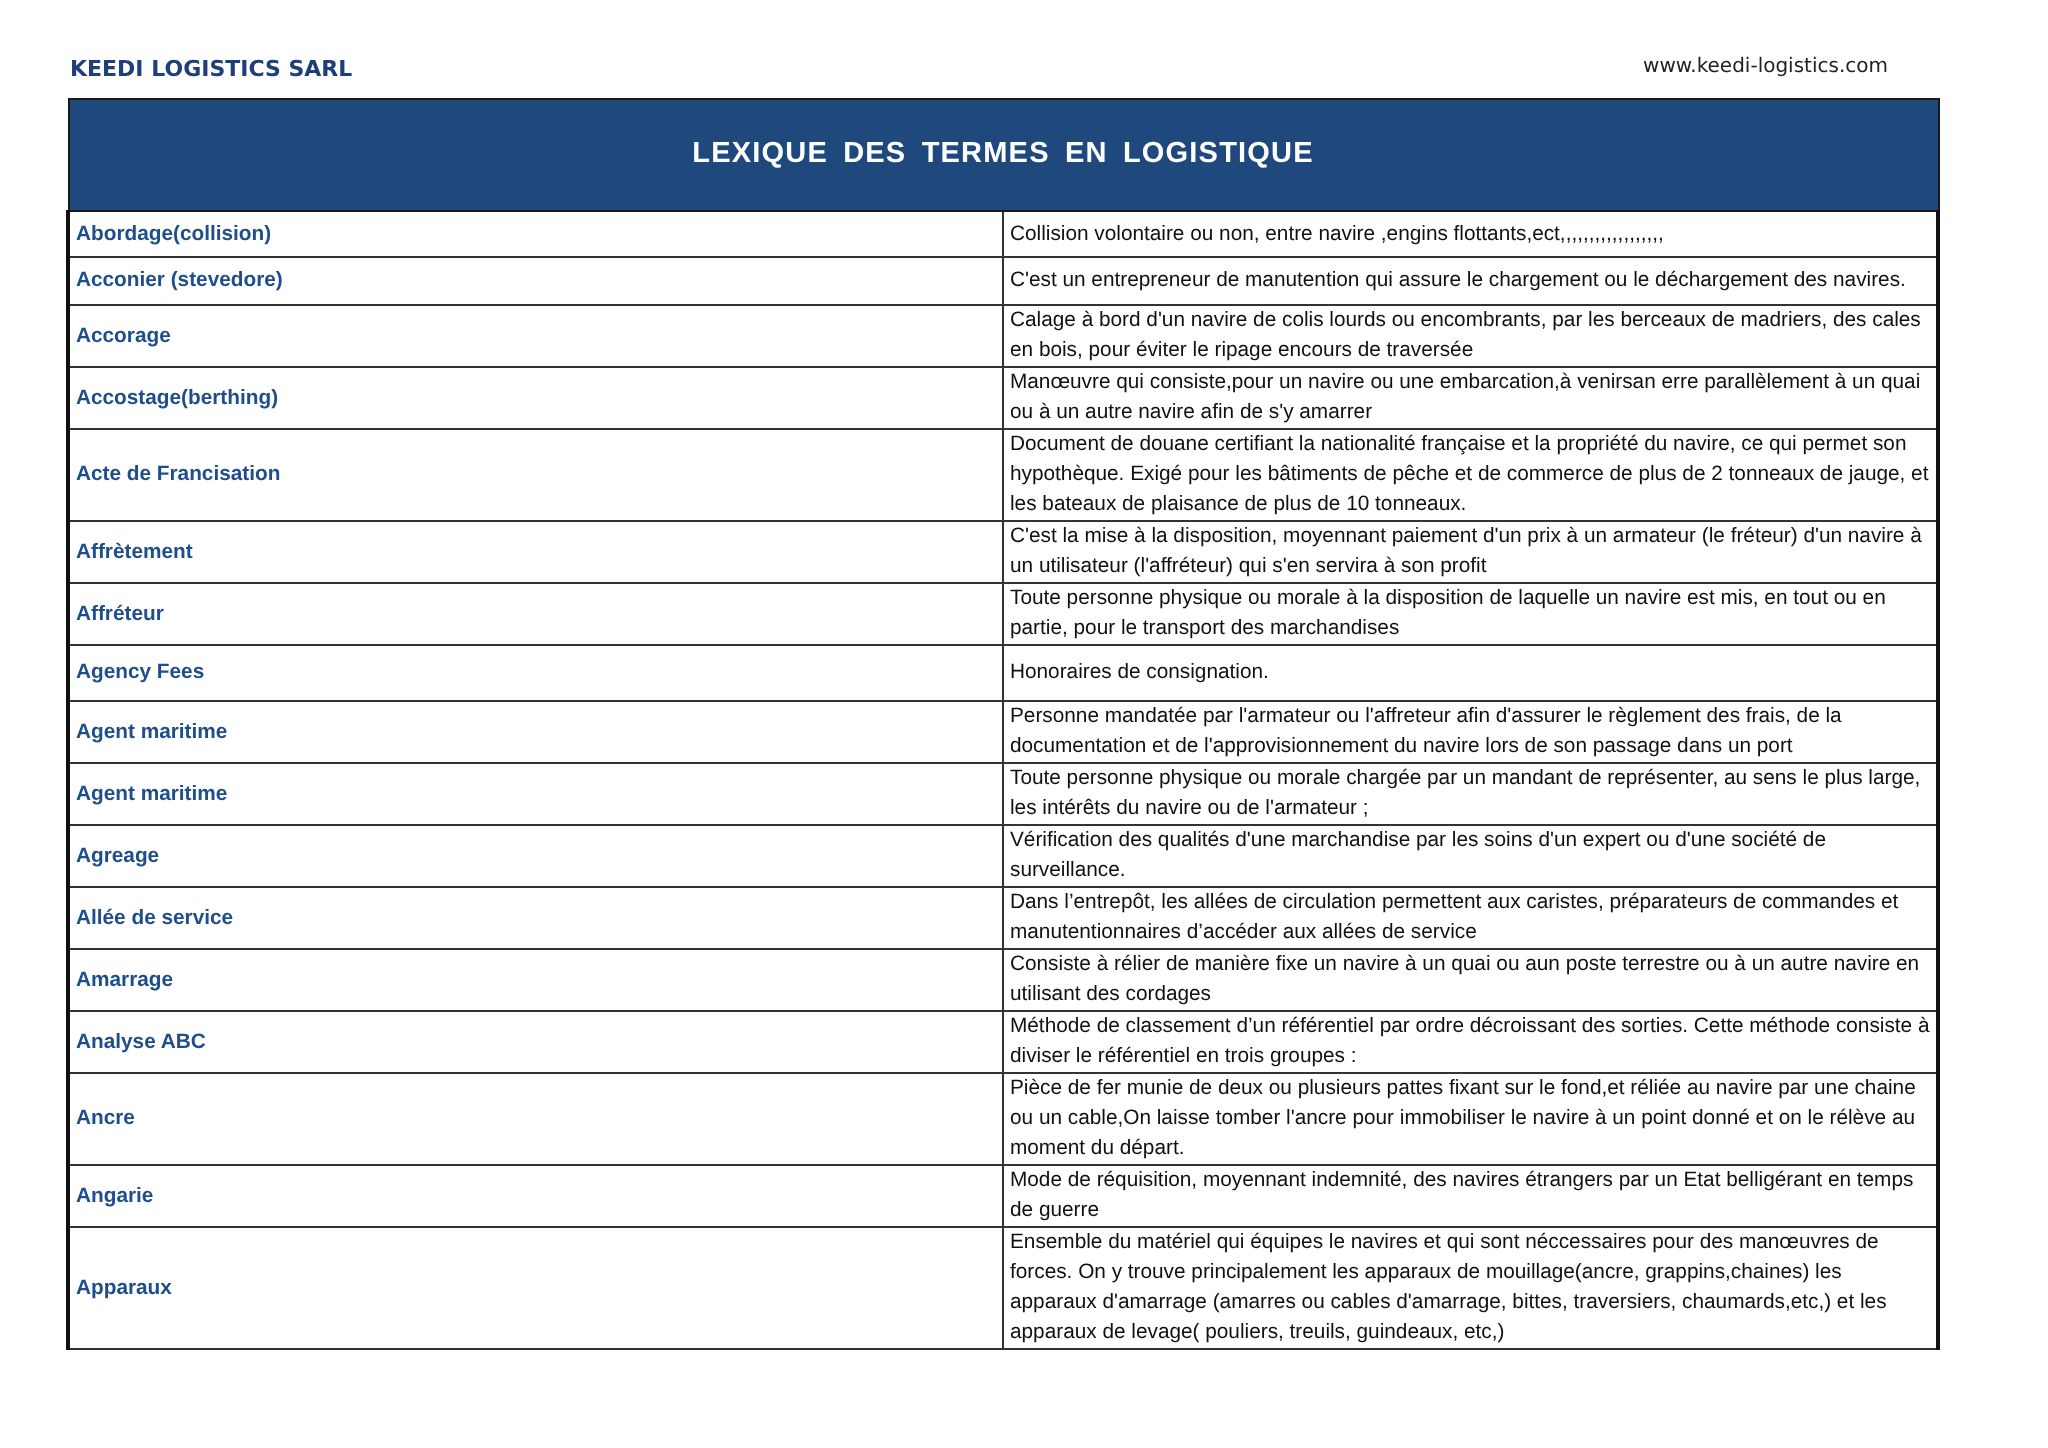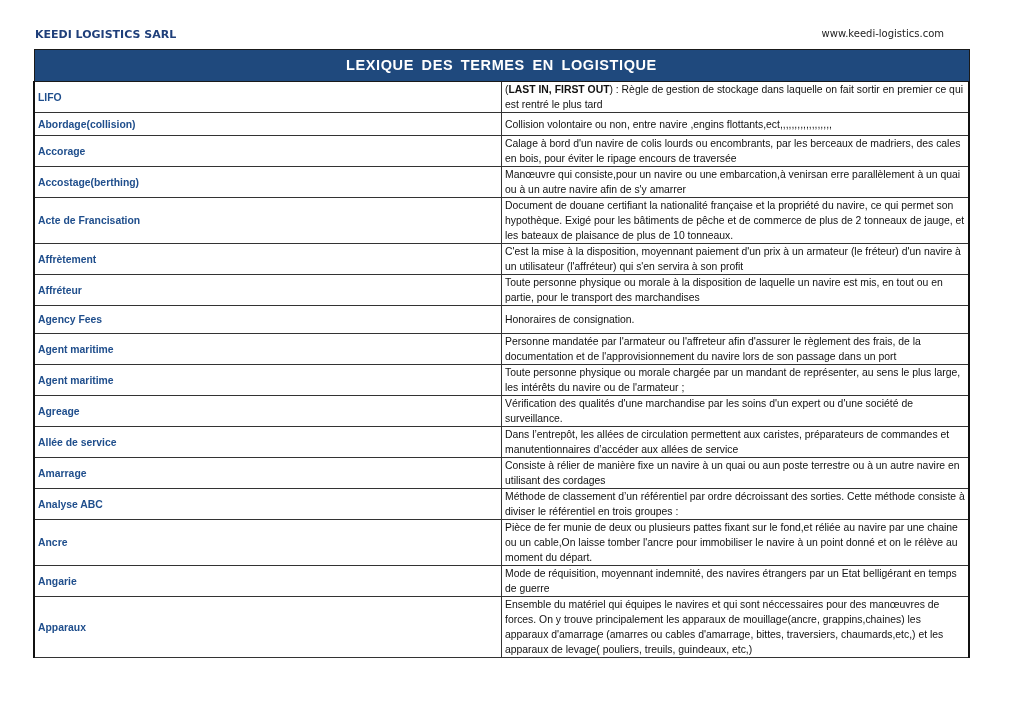--- a/index.html
+++ b/index.html
@@ -2,46 +2,46 @@
 <html><head>
 <meta charset="utf-8">
 <style>
   html, body { margin:0; padding:0; background:#ffffff; }
   body { width:1024px; height:724px; position:relative; overflow:hidden; font-family:"Liberation Sans", sans-serif; }
   .top-left { position:absolute; left:35px; top:28px; font-family:"DejaVu Sans", sans-serif; font-size:11px; font-weight:bold; color:#1f3f7a; letter-spacing:0; }
   .top-right { position:absolute; right:80px; top:28px; font-family:"DejaVu Sans", sans-serif; font-size:10px; color:#222; }
   table.lex { position:absolute; left:33px; top:49px; width:937px; border-collapse:collapse; table-layout:fixed; }
   table.lex td, table.lex th { border:1px solid #333; padding:0 3px; font-size:10.4px; line-height:15px; vertical-align:middle; }
   table.lex td { border-width:1px 1.5px 1.5px 1px; }
-  table.lex th.title { background:#1f497d; color:#ffffff; font-size:14.5px; font-weight:bold; letter-spacing:0.6px; height:23px; text-align:center; border:1.5px solid #1a1a1a; padding:4px; word-spacing:3px; }
+  table.lex th.title { background:#1f497d; color:#ffffff; font-size:14.5px; font-weight:bold; letter-spacing:0.6px; height:23px; text-align:center; border:1.5px solid #1a1a1a; padding:16px; word-spacing:3px; }
   td.term { color:#1f4e8c; font-weight:bold; width:135px; }
   td.def { color:#111; }
   .edge { border-left:2px solid #111 !important; }
   .redge { border-right:2px solid #111 !important; }
 </style>
 </head>
 <body>
 
 <div class="top-left">KEEDI LOGISTICS SARL</div>
 <div class="top-right">www.keedi-logistics.com</div>
 
 <table class="lex">
   <thead>
     <tr>
       <th class="title" colspan="2">LEXIQUE  DES  TERMES  EN  LOGISTIQUE</th>
     </tr>
   </thead>
   <tbody id="rows">
-      <tr style="height: 22px;">
-        <td class="term edge"> LIFO</td>
-        <td class="def redge"><span>(</span><b>LAST IN, FIRST OUT</b><span>) : Règle de gestion de stockage dans laquelle on fait sortir en premier ce qui est rentré le plus tard</span></td>
-      </tr>
       <tr style="height: 23px;">
         <td class="term edge">Abordage(collision)</td>
         <td class="def redge">Collision volontaire ou non, entre navire ,engins flottants,ect,,,,,,,,,,,,,,,,,,</td>
+      </tr>
+      <tr style="height: 24px;">
+        <td class="term edge">Acconier (stevedore)</td>
+        <td class="def redge">C'est un entrepreneur de manutention qui assure le chargement ou le déchargement des navires.</td>
       </tr>
       <tr style="height: 23px;">
         <td class="term edge">Accorage</td>
         <td class="def redge">Calage à bord d'un navire de colis lourds ou encombrants, par les berceaux de madriers, des cales en bois, pour éviter le ripage encours de traversée</td>
       </tr>
       <tr style="height: 23px; margin-left: 44px;">
         <td class="term edge">Accostage(berthing)</td>
         <td class="def redge">Manœuvre qui consiste,pour un navire ou une embarcation,à venirsan erre parallèlement à un quai ou à un autre navire afin de s'y amarrer</td>
       </tr>
       <tr style="height: 36px;">

